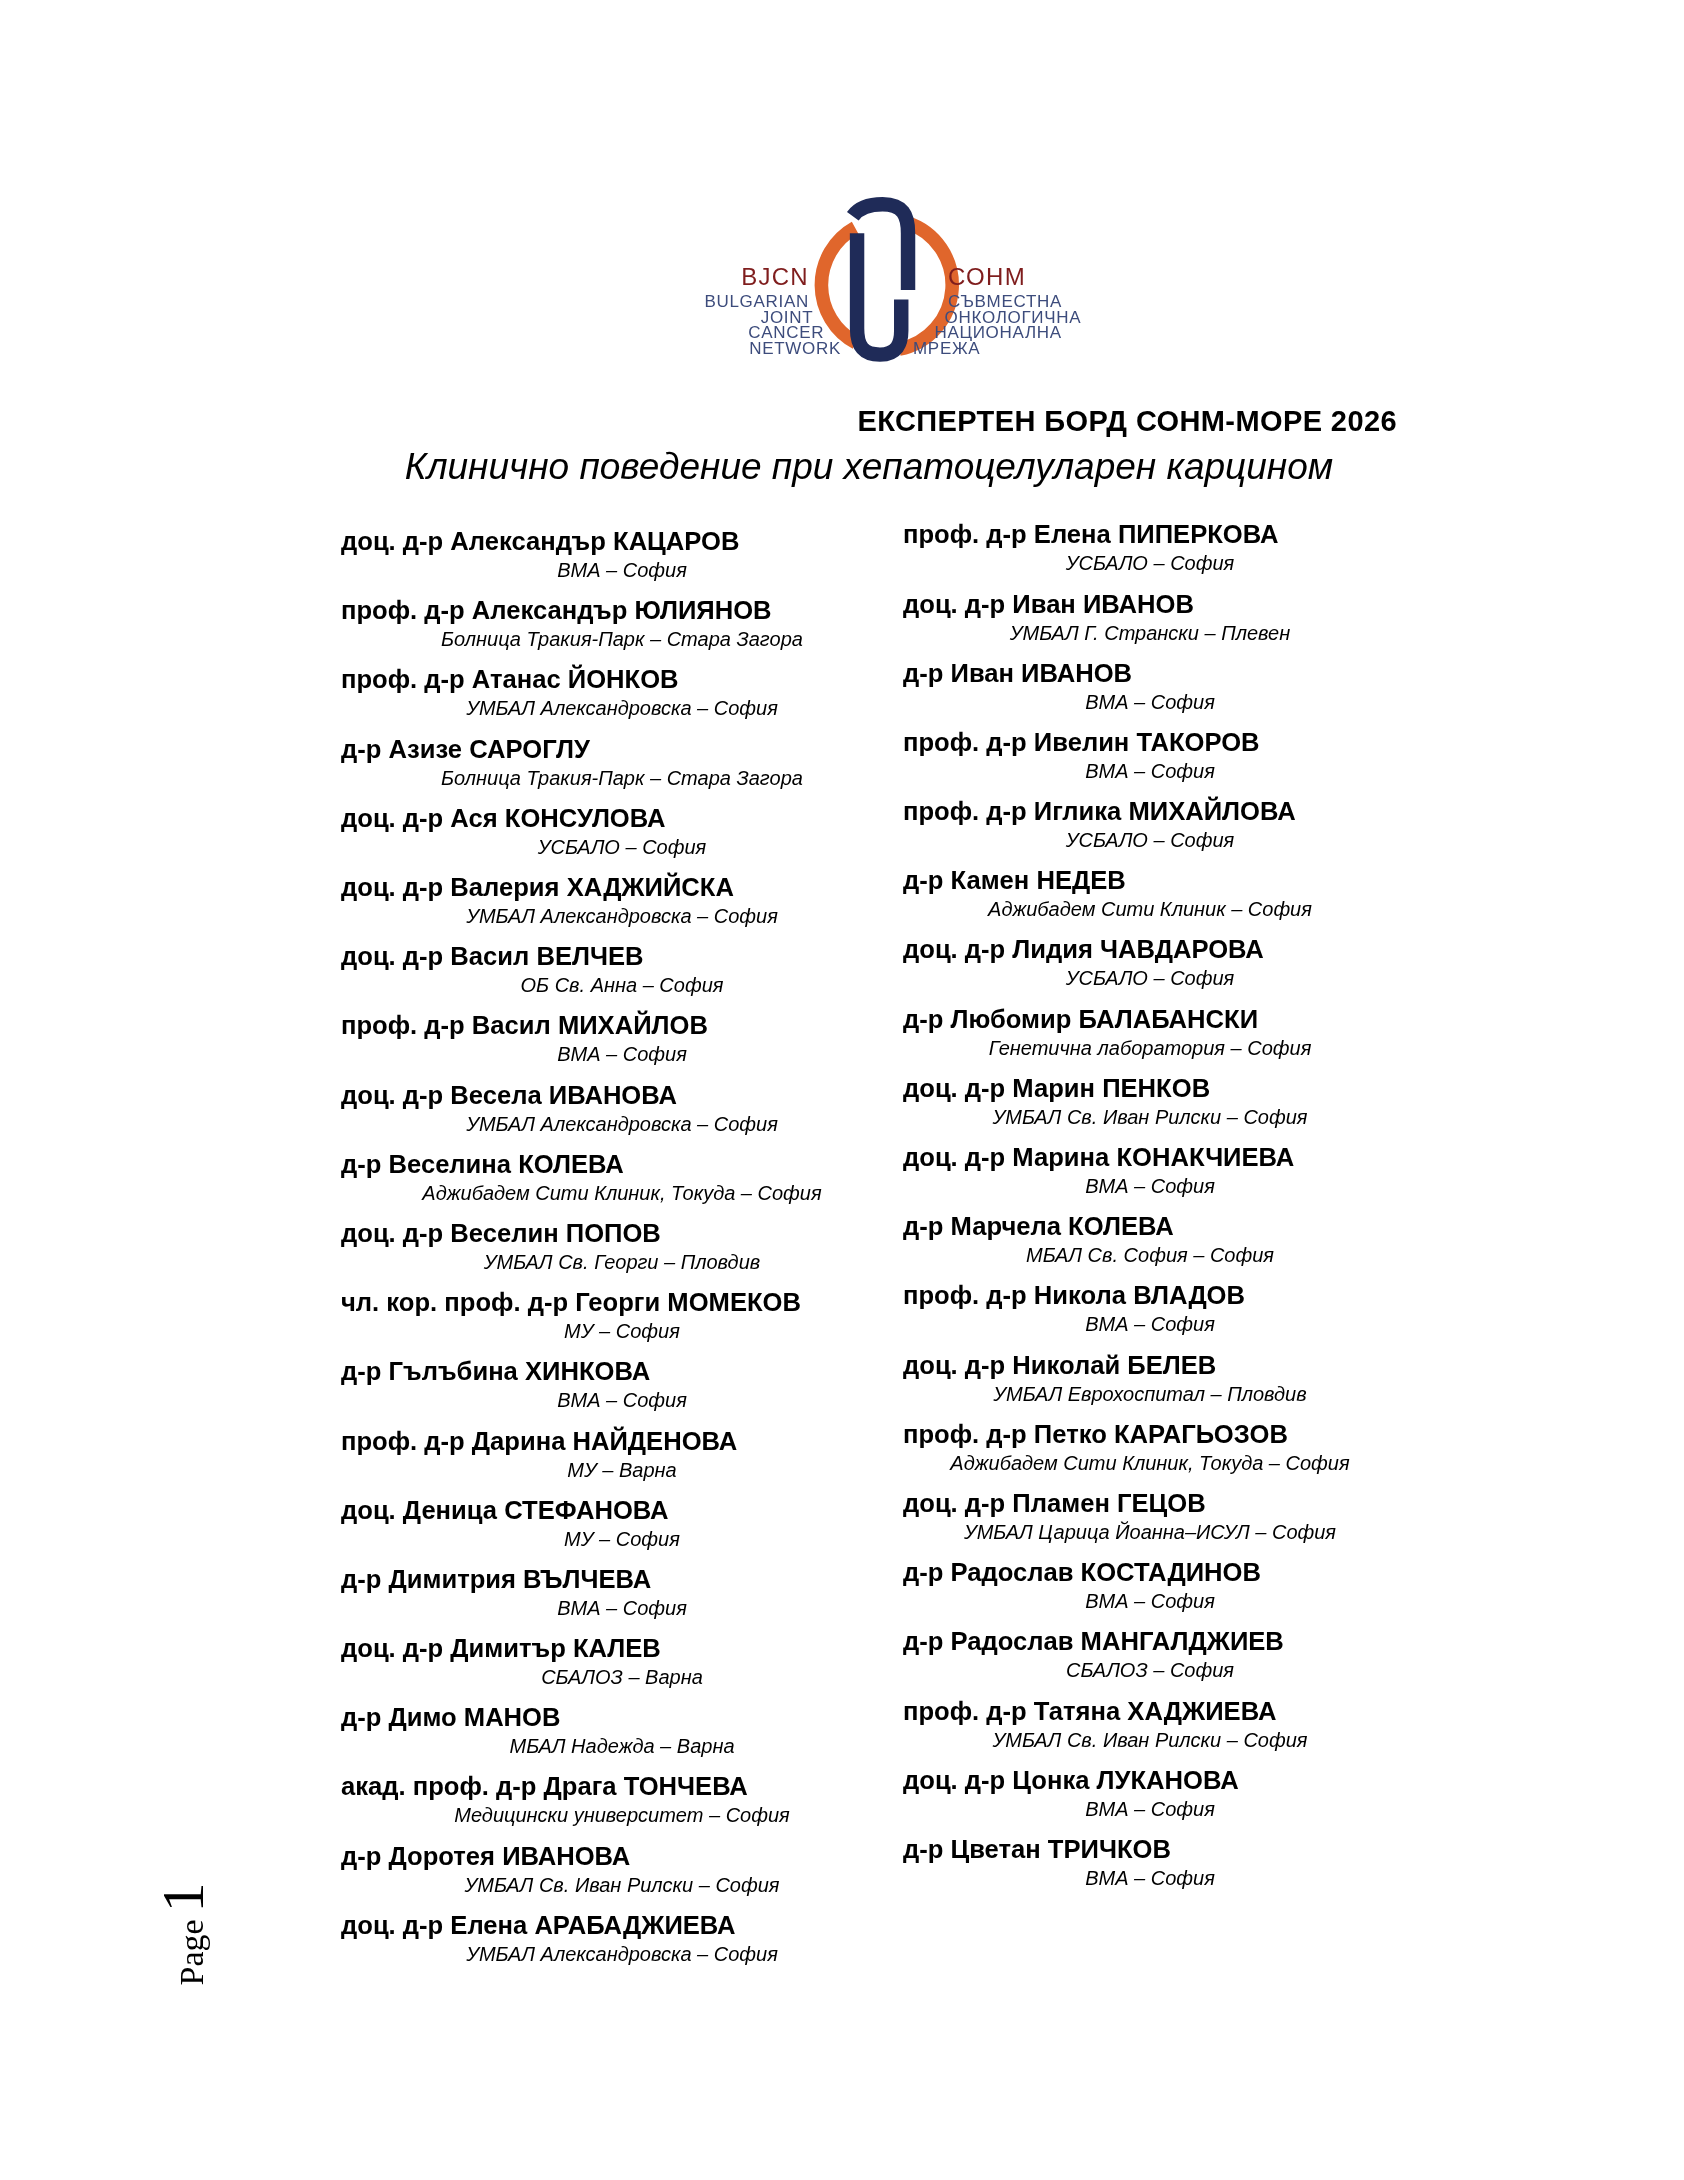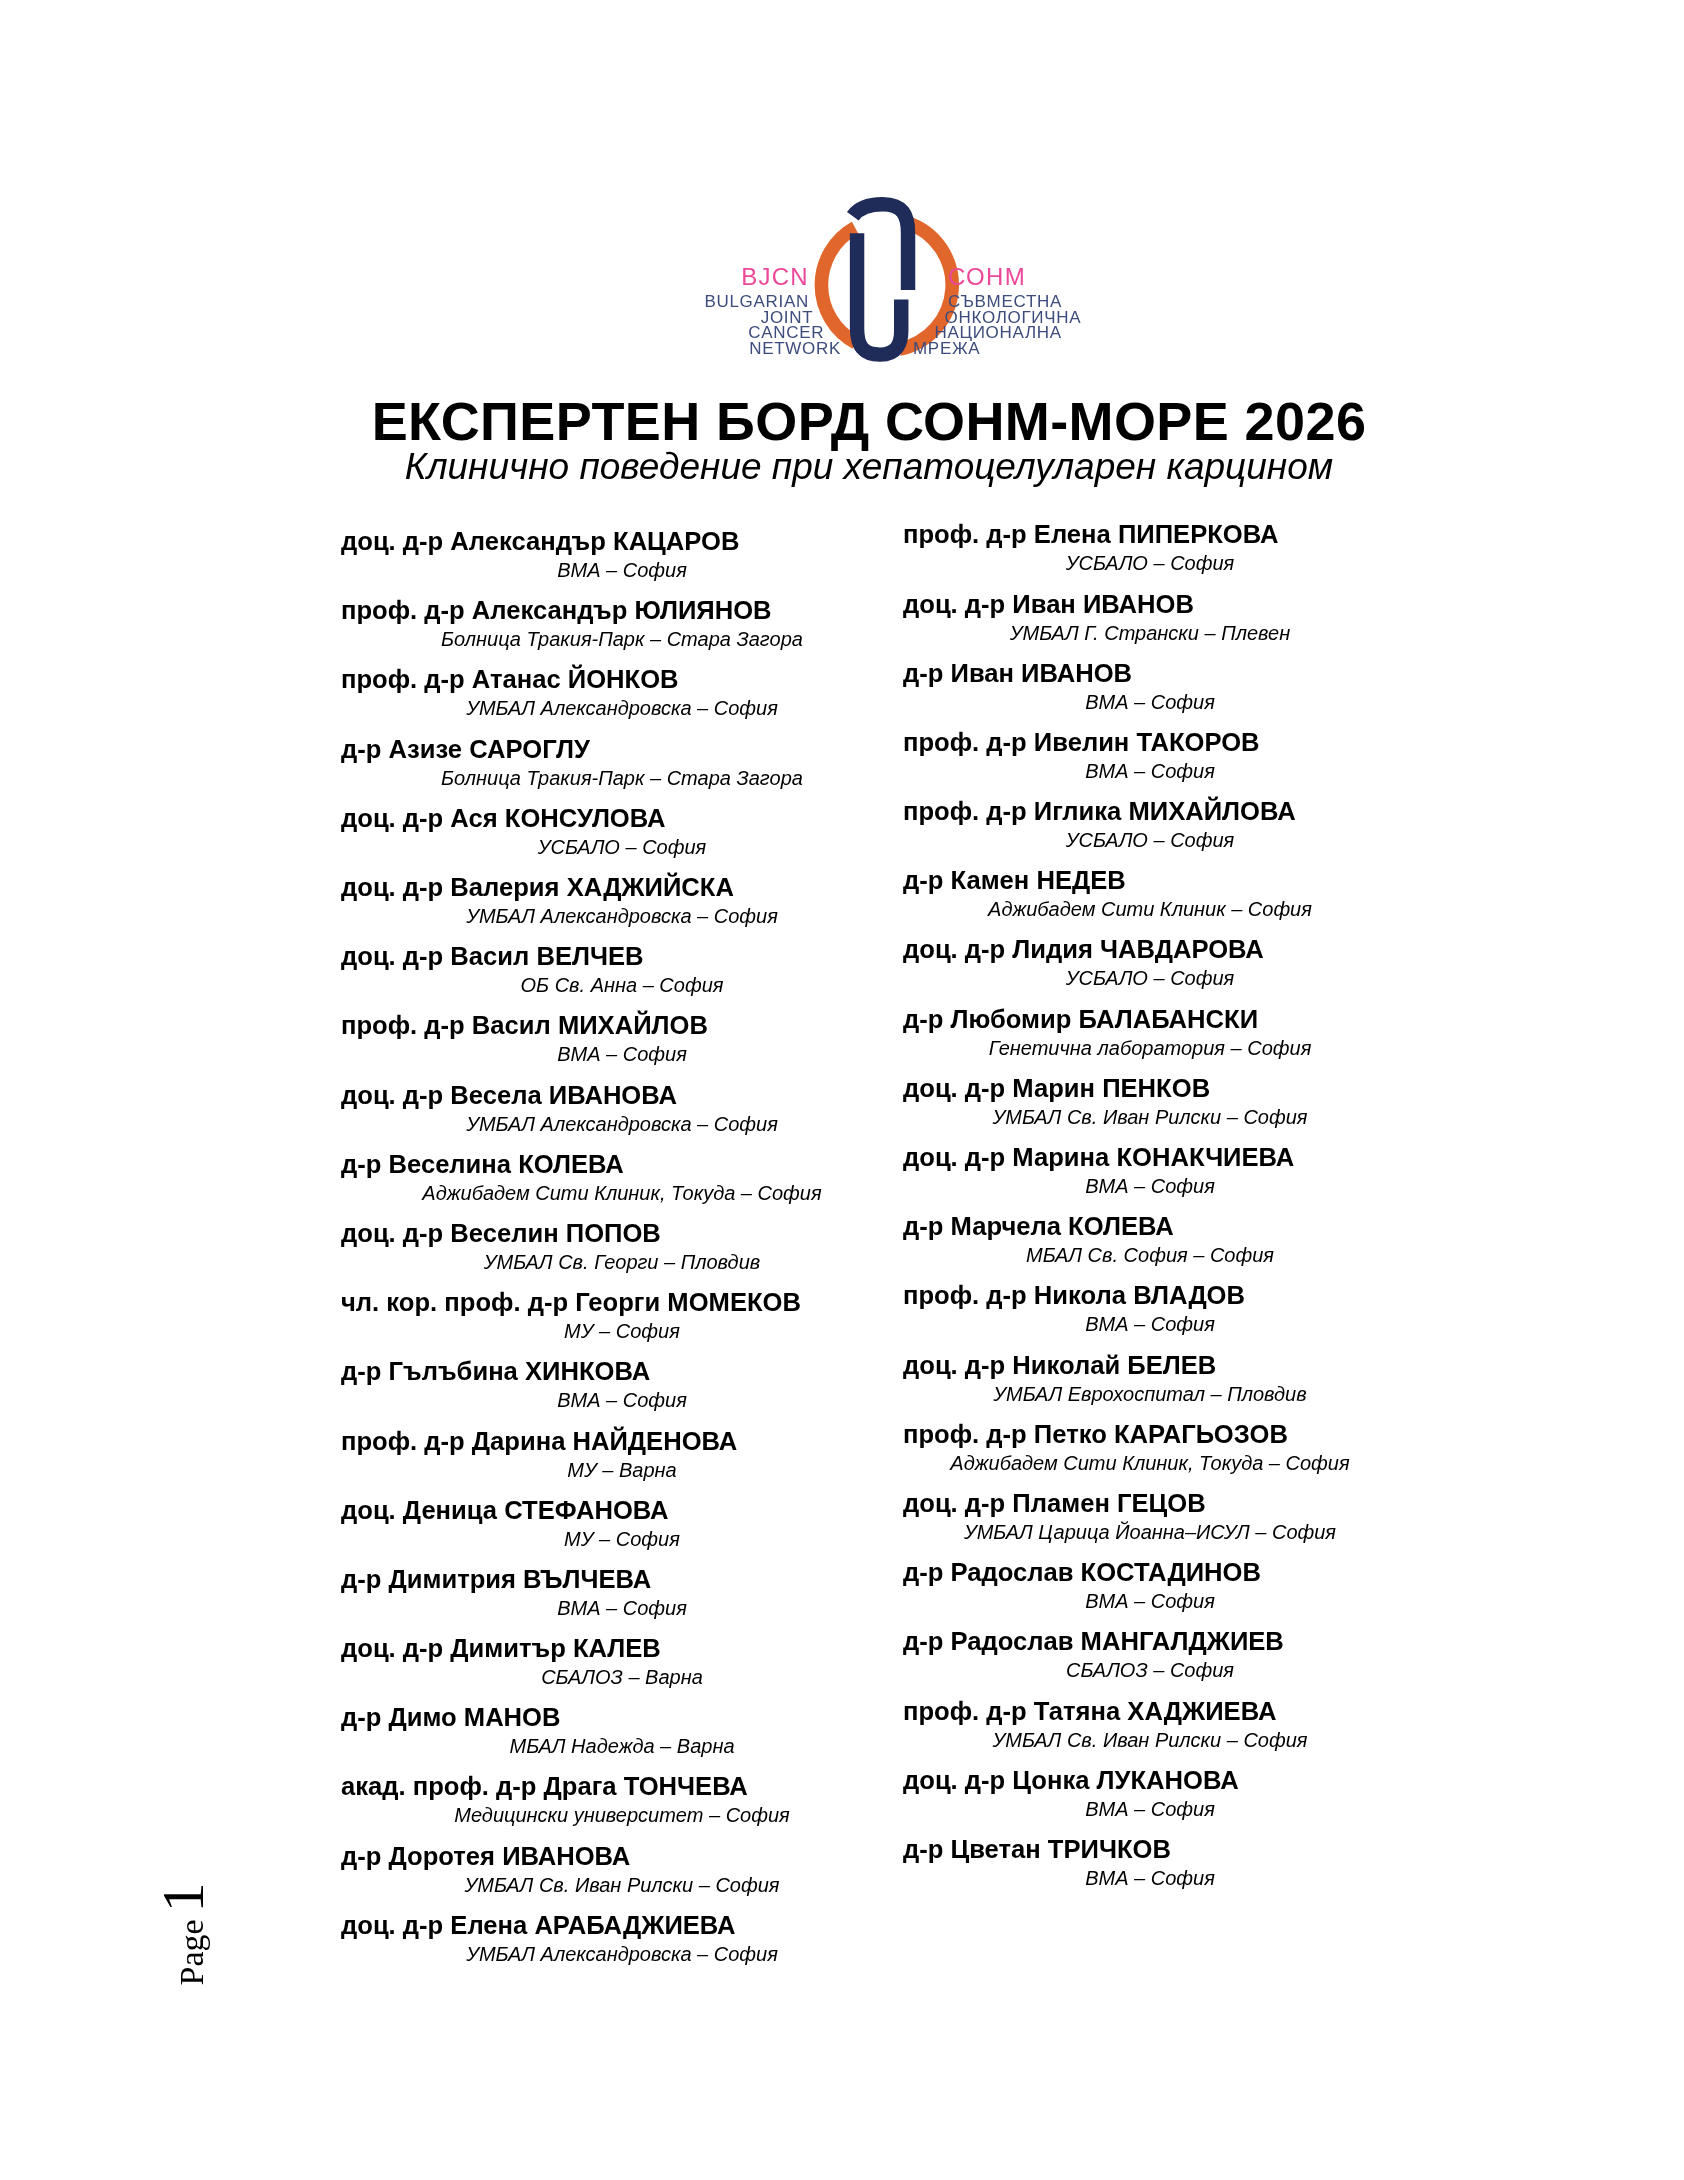--- a/index.html
+++ b/index.html
@@ -19,40 +19,40 @@
   .logo-left {
     position:absolute; top:70px; right:588px;
     text-align:right; white-space:nowrap;
   }
   .logo-right {
     position:absolute; top:70px; left:607px;
     text-align:left; white-space:nowrap;
   }
   .logo-acronym {
     font-size:24px; line-height:25.6px; letter-spacing:1.3px;
-    color:#ec4899; font-weight:normal; margin-bottom:4.3px;
+    color:#7f1d1d; font-weight:normal; margin-bottom:4.3px;
   }
   .logo-lines div.ln {
     font-size:17px; line-height:15.7px; letter-spacing:0.7px;
     color:#3D4C7C;
   }
   .logo-left  .logo-lines div.ln:nth-of-type(1){ transform:translateX(0px); }
   .logo-left  .logo-lines div.ln:nth-of-type(2){ transform:translateX(4.3px); }
   .logo-left  .logo-lines div.ln:nth-of-type(3){ transform:translateX(15.3px); }
   .logo-left  .logo-lines div.ln:nth-of-type(4){ transform:translateX(32px); }
   .logo-right .logo-lines div.ln:nth-of-type(1){ transform:translateX(0px); }
   .logo-right .logo-lines div.ln:nth-of-type(2){ transform:translateX(-3.4px); }
   .logo-right .logo-lines div.ln:nth-of-type(3){ transform:translateX(-13.6px); }
   .logo-right .logo-lines div.ln:nth-of-type(4){ transform:translateX(-35px); }
 
   
   .title {
     margin-top:31px;
-    text-align:center;
-    font-size:54px; font-weight:bold; line-height:49px;
+    text-align:right;
+    font-size:29px; font-weight:bold; line-height:49px;
     letter-spacing:0.4px;
   }
   .subtitle {
     margin-top:-1.7px;
     text-align:center;
     font-style:italic;
     font-size:37px; line-height:46px;
   }
 
   

